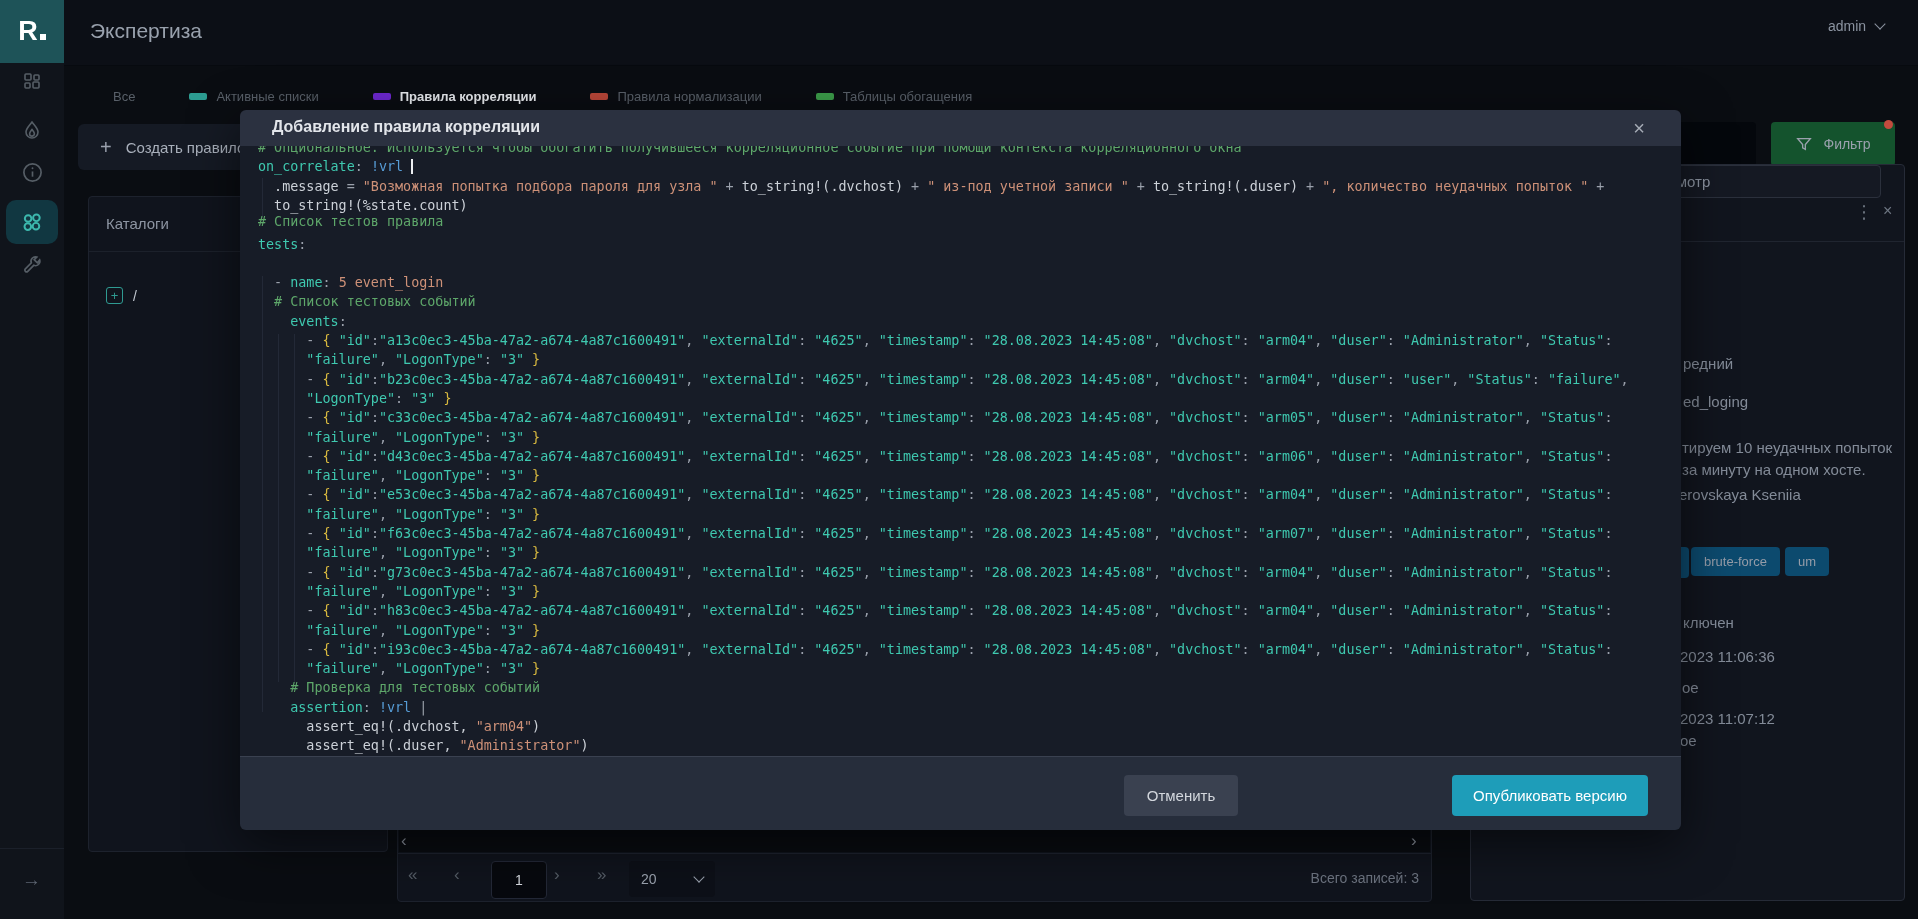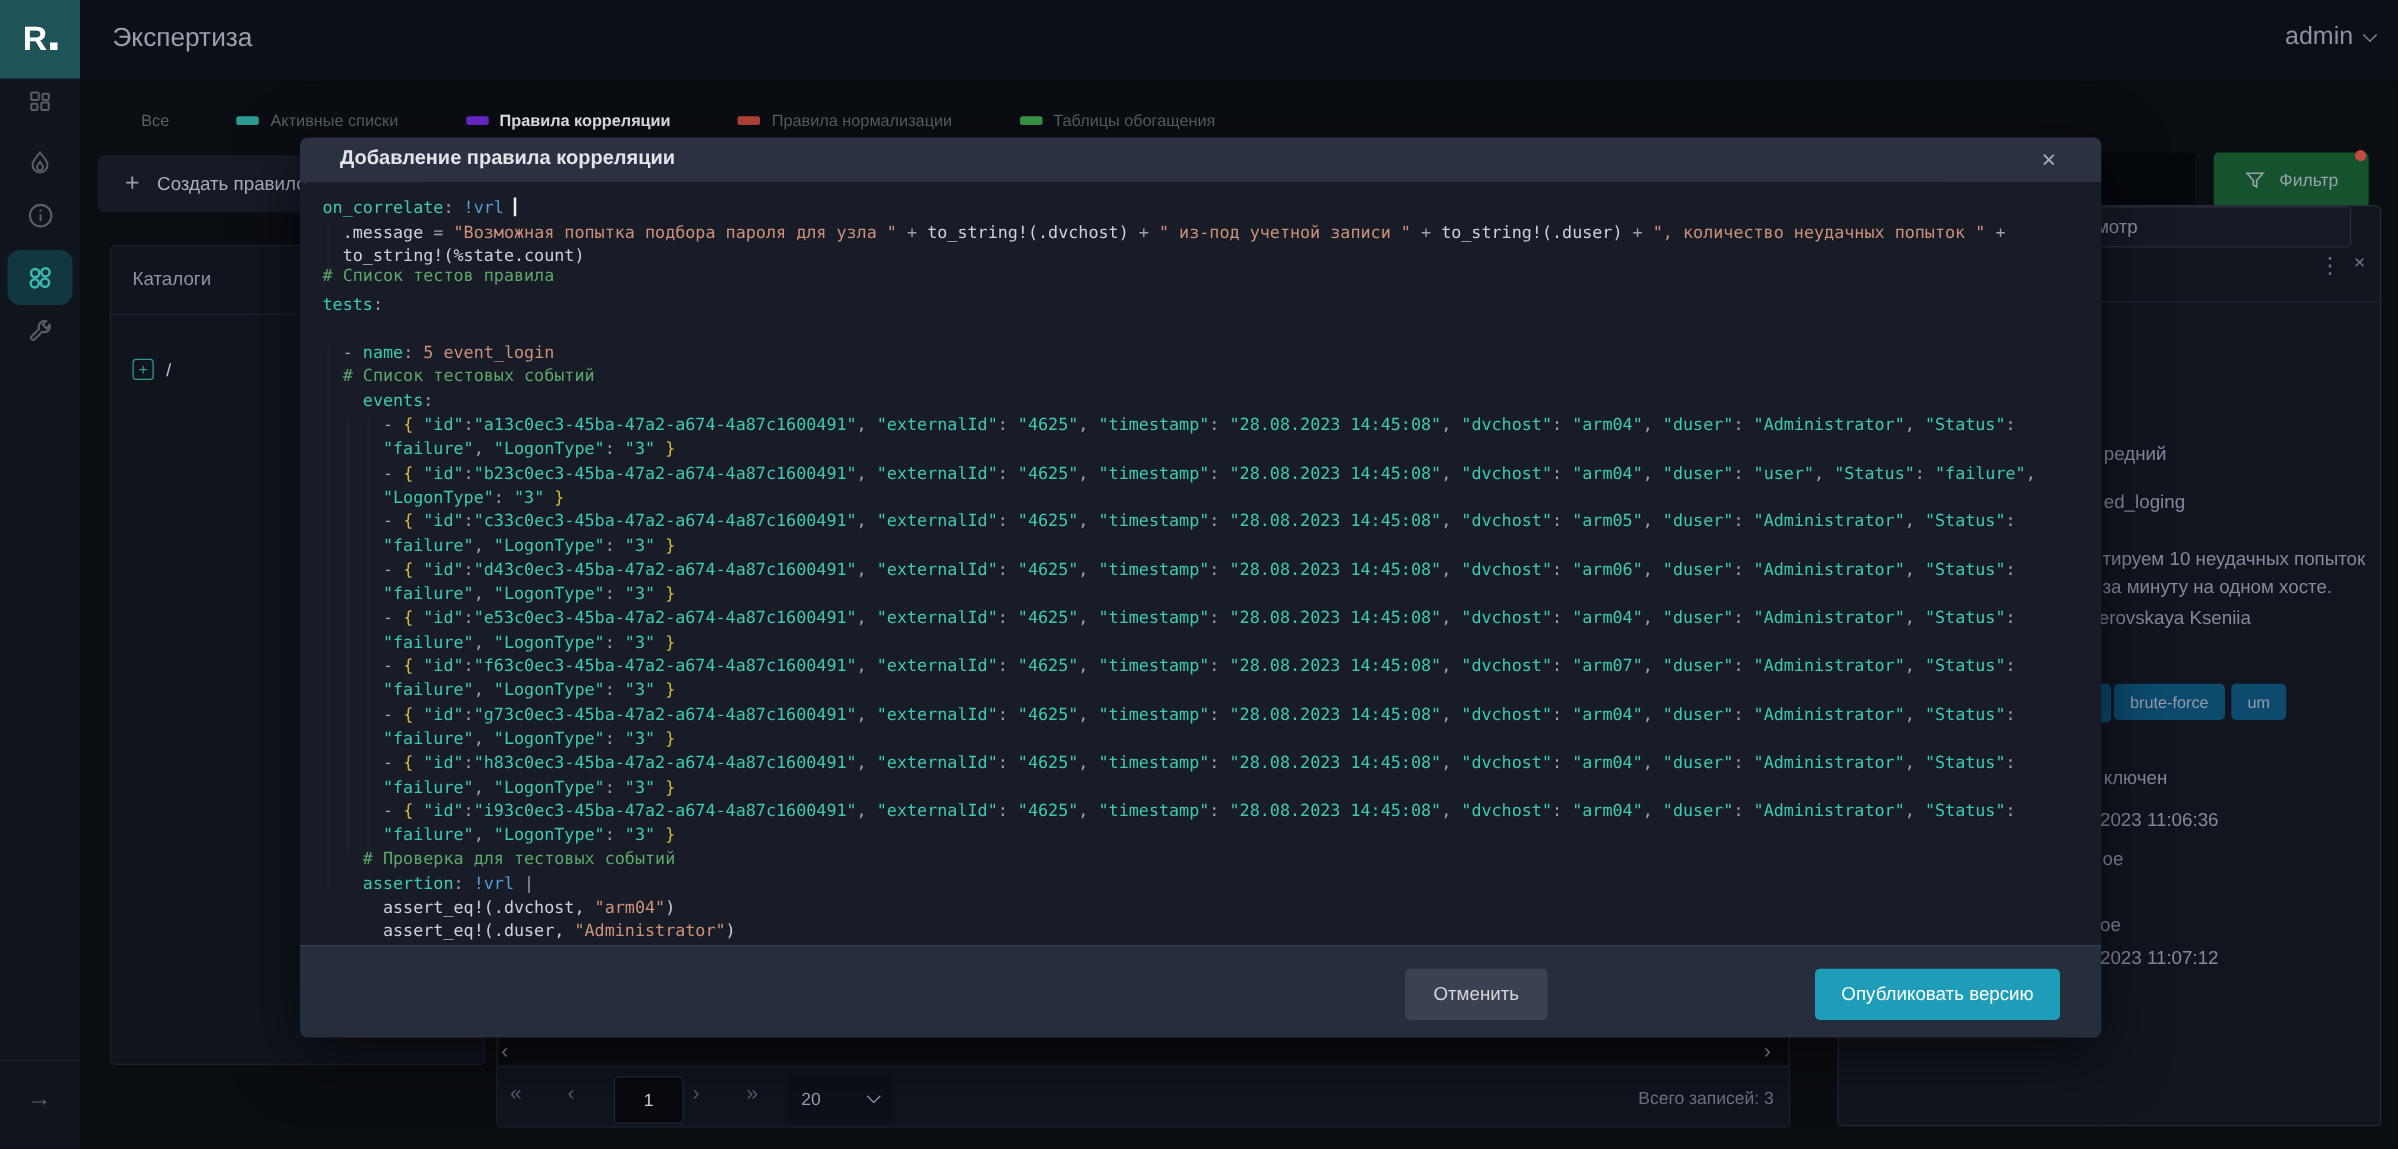--- a/index.html
+++ b/index.html
@@ -5,21 +5,21 @@
   html,body{margin:0;padding:0;}
   body{width:1918px;height:919px;overflow:hidden;background:#0a0d12;
        font-family:"Liberation Sans",sans-serif;position:relative;}
   .abs{position:absolute;}
 
   
   #topbar{left:0;top:0;width:1918px;height:65px;background:#0c0f16;border-bottom:1px solid #070a0f;}
   #logo{left:0;top:0;width:64px;height:63px;background:#1e5358;color:#fff;display:flex;align-items:center;justify-content:center;font-size:27px;font-weight:bold;}
   #logo .sq{display:inline-block;width:6px;height:6px;background:#fff;margin-left:2px;margin-top:10px;}
   #app-title{left:90px;top:19px;font-size:21px;color:#99a1ad;}
-  #user-menu{left:1828px;top:18px;color:#8b93a0;font-size:20px;display:flex;align-items:center;gap:10px;cursor:pointer;}
+  #user-menu{left:1828px;top:18px;color:#8b93a0;font-size:14px;display:flex;align-items:center;gap:10px;cursor:pointer;}
   .chev{display:inline-block;width:7px;height:7px;border-right:1.5px solid currentColor;border-bottom:1.5px solid currentColor;transform:rotate(45deg);margin-top:-4px;}
 
   
   #sidebar{left:0;top:63px;width:64px;height:856px;background:#10141b;}
   .side-ic{position:absolute;left:22px;color:#565e66;cursor:pointer;}
   #side-active{left:6px;top:137px;width:52px;height:44px;background:#113741;border-radius:10px;display:flex;align-items:center;justify-content:center;cursor:pointer;}
   #side-divider{left:0;top:785px;width:64px;height:1px;background:#1b202a;}
   #side-arrow{left:22px;top:806px;font-size:19px;color:#5c6470;cursor:pointer;}
 
   
@@ -212,37 +212,38 @@
   <div class="frag" style="left:211px;top:296px;">за минуту на одном хосте.</div>
   <div class="frag" style="left:208px;top:321px;">erovskaya Kseniia</div>
 
   <span class="tag" id="tag-sliver"></span>
   <span class="tag" id="tag-1">brute-force</span>
   <span class="tag" id="tag-2">um</span>
 
   <div class="frag" style="left:212px;top:449px;">ключен</div>
   <div class="frag" style="left:209px;top:483px;">2023 11:06:36</div>
   <div class="frag" style="left:211px;top:514px;">ое</div>
-  <div class="frag" style="left:209px;top:545px;margin-top:48px;">2023 11:07:12</div>
+  <div class="frag" style="left:209px;top:545px;">2023 11:07:12</div>
   <div class="frag" style="left:209px;top:567px;">ое</div>
 
   <div id="view-btn">Просмотр</div>
 </div>
 
 <div id="modal" class="abs">
   <div id="m-header" class="abs">
     <div id="m-title" class="abs">Добавление правила корреляции</div>
     <div id="m-close" class="abs">×</div>
   </div>
   <div id="m-code" class="abs">
     <div class="guide" style="left:22px;top:32px;height:40px;"></div>
     <div class="guide" style="left:22px;top:130px;height:436px;"></div>
     <div class="guide" style="left:38px;top:188px;height:348px;"></div>
     <div class="guide" style="left:54px;top:188px;height:348px;"></div>
     <div id="code-lines">
+        <div class="code-line" style="top: -8px;"><span class="tk-c"># Опциональное. Используется чтобы обогатить получившееся корреляционное событие при помощи контекста корреляционного окна</span></div>
         <div class="code-line" style="top: 11.3px;"><span class="tk-k">on_correlate</span><span class="tk-p">: </span><span class="tk-t">!vrl</span><span class="tk-p"> </span><span class="tk-cur"></span></div>
         <div class="code-line" style="top: 30.6px;"><span class="tk-w">  .message </span><span class="tk-p">= </span><span class="tk-o">"Возможная попытка подбора пароля для узла "</span><span class="tk-p"> + </span><span class="tk-w">to_string!(.dvchost)</span><span class="tk-p"> + </span><span class="tk-o">" из-под учетной записи "</span><span class="tk-p"> + </span><span class="tk-w">to_string!(.duser)</span><span class="tk-p"> + </span><span class="tk-o">", количество неудачных попыток "</span><span class="tk-p"> +</span></div>
         <div class="code-line" style="top: 49.9px;"><span class="tk-w">  to_string!(%state.count)</span></div>
         <div class="code-line" style="top: 66px;"><span class="tk-c"># Список тестов правила</span></div>
         <div class="code-line" style="top: 88.5px;"><span class="tk-k">tests</span><span class="tk-p">:</span></div>
         <div class="code-line" style="top: 127.1px;"><span class="tk-p">  - </span><span class="tk-k">name</span><span class="tk-p">: </span><span class="tk-o">5 event_login</span></div>
         <div class="code-line" style="top: 146.4px;"><span class="tk-c">  # Список тестовых событий</span></div>
         <div class="code-line" style="top: 165.7px;"><span class="tk-k">    events</span><span class="tk-p">:</span></div>
         <div class="code-line" style="top: 185px;"><span class="tk-p">      - </span><span class="tk-b">{ </span><span class="tk-s">"id"</span><span class="tk-p">:</span><span class="tk-s">"a13c0ec3-45ba-47a2-a674-4a87c1600491"</span><span class="tk-p">, </span><span class="tk-s">"externalId"</span><span class="tk-p">: </span><span class="tk-s">"4625"</span><span class="tk-p">, </span><span class="tk-s">"timestamp"</span><span class="tk-p">: </span><span class="tk-s">"28.08.2023 14:45:08"</span><span class="tk-p">, </span><span class="tk-s">"dvchost"</span><span class="tk-p">: </span><span class="tk-s">"arm04"</span><span class="tk-p">, </span><span class="tk-s">"duser"</span><span class="tk-p">: </span><span class="tk-s">"Administrator"</span><span class="tk-p">, </span><span class="tk-s">"Status"</span><span class="tk-p">:</span></div>
         <div class="code-line" style="top: 204.3px;"><span class="tk-s">      "failure"</span><span class="tk-p">, </span><span class="tk-s">"LogonType"</span><span class="tk-p">: </span><span class="tk-s">"3"</span><span class="tk-b"> }</span></div>

